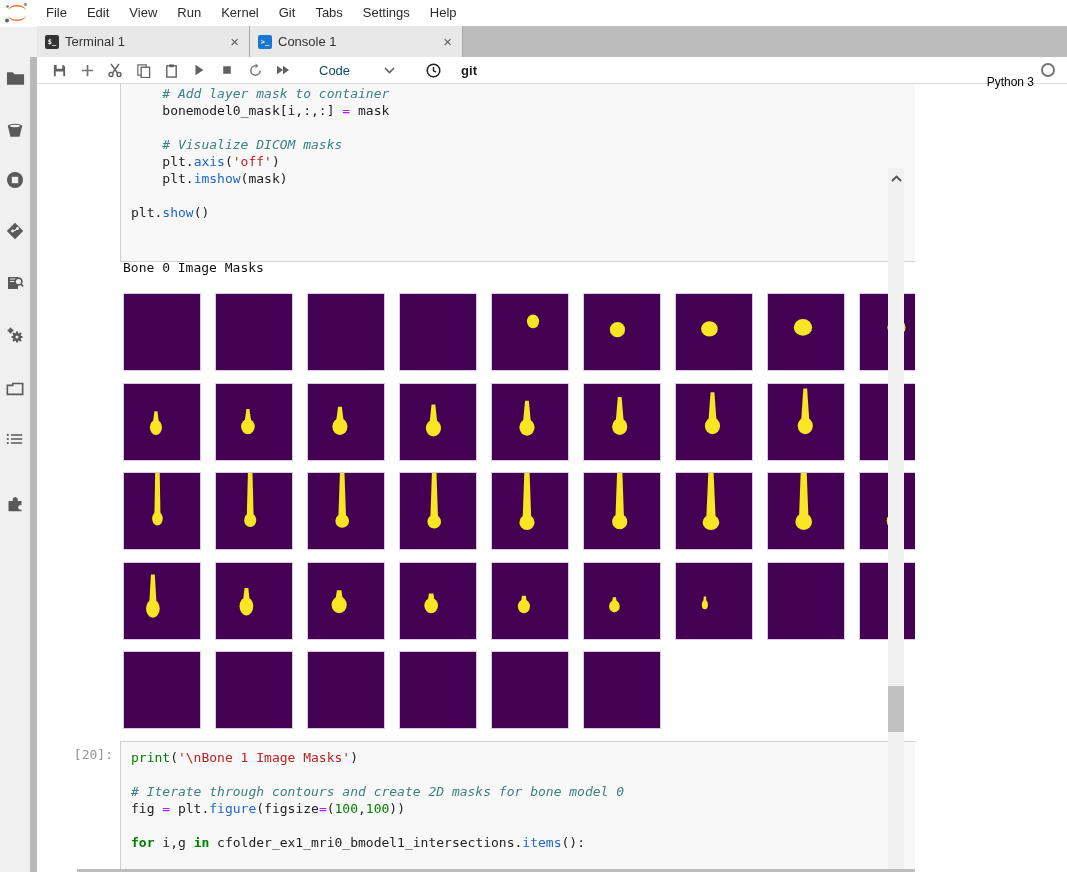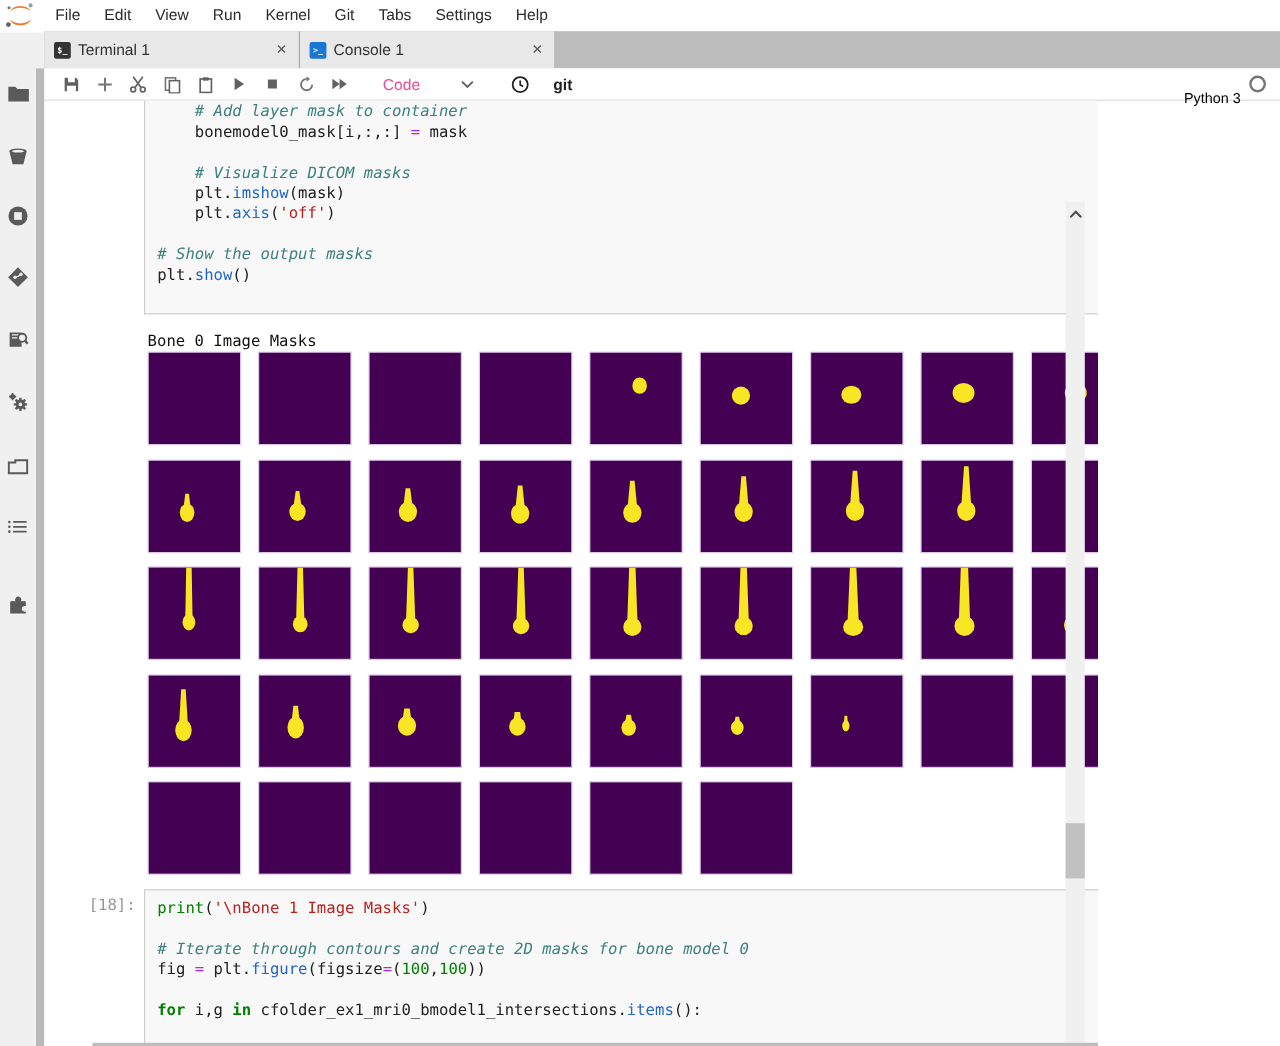--- a/index.html
+++ b/index.html
@@ -27,21 +27,21 @@
     font-family:"DejaVu Sans Mono", monospace; font-size:7px; font-weight:bold; color:#fff; border-radius:2px; }
   .tab-icon.terminal { background:#333; }
   .tab-icon.console  { background:#1976d2; }
   .tab-icon.notebook { background:#f37726; }
 
   
   #toolbar { position:absolute; left:37px; top:57px; width:1030px; height:27px; background:#fff;
     border-bottom:1px solid #dcdcdc; display:flex; align-items:center; }
   .tb-btn { width:28px; height:24px; display:flex; align-items:center; justify-content:center; color:#616161; }
   .tb-btn svg { display:block; }
-  #celltype { margin-left:16px; display:flex; align-items:center; gap:34px; font-size:13px; color:#ec4899;
+  #celltype { margin-left:16px; display:flex; align-items:center; gap:34px; font-size:13px; color:#0c4a6e;
     padding:2px 6px; }
   #clock-btn { margin-left:18px; }
   #git-label { font-size:13px; font-weight:bold; color:#212121; margin-left:14px; }
   #toolbar-right { margin-left:auto; display:flex; align-items:center; gap:7px; padding-right:12px; }
   #kernel-name { font-size:12px; color:#000000;margin-top:24px; }
   #kernel-status { width:14px; height:14px; border-radius:50%; border:2px solid #757575; background:#fff; }
 
   
   #sidebar { position:absolute; left:0; top:27px; width:30px; height:845px; background:#f0f0f0; }
   #sidebar-divider { position:absolute; left:30px; top:57px; width:7px; height:815px; background:#b9b9b9; }
@@ -61,21 +61,21 @@
   .tk-k { color:#008000; font-weight:bold; }
   .tk-b { color:#008000; }
   .tk-f { color:#2166c9; }
   .tk-n { color:#008000; }
   .tk-o { color:#aa22ff; }
   .tk-s { color:#ba2121; }
 
   #prompt-19 { position:absolute; left:0; top:663px; width:76px; text-align:right;
     font-family:"DejaVu Sans Mono", monospace; font-size:13px; color:#959595; }
 
-  #stdout-line { position:absolute; left:86px; top:193px; font-family:"DejaVu Sans Mono", monospace;
+  #stdout-line { position:absolute; left:86px; top:176px; font-family:"DejaVu Sans Mono", monospace;
     font-size:13px; color:#111; }
 
   #mask-grid { position:absolute; left:87px; top:210px; width:920px; height:518px; }
   .mask-cell { position:absolute; width:76px; height:76px; background:#440154;
     box-shadow:0 0 0 1px rgba(185,155,205,0.55); }
   .mask-cell svg { display:block; width:100%; height:100%; }
 
   
   #vscrollbar { position:absolute; right:11px; top:84px; width:16px; height:782px; background:#f0f0f0; }
   .scroll-arrow { position:absolute; left:0; width:16px; height:16px; display:flex; align-items:center;
@@ -262,24 +262,23 @@
       <span id="kernel-status"></span>
     </div>
   </div>
 
   <div id="content">
     <div id="cell-top" class="code-cell">
         <div class="code-line"><span class="tk-c">    # Add layer mask to container</span></div>
         <div class="code-line"><span>    bonemodel0_mask[i,:,:] </span><span class="tk-o">=</span><span> mask</span></div>
         <div class="code-line">&nbsp;</div>
         <div class="code-line"><span class="tk-c">    # Visualize DICOM masks</span></div>
+        <div class="code-line"><span>    plt.</span><span class="tk-f">axis</span><span>(</span><span class="tk-s">'off'</span><span>)</span></div>
         <div class="code-line"><span>    plt.</span><span class="tk-f">imshow</span><span>(mask)</span></div>
-        <div class="code-line"><span>    plt.</span><span class="tk-f">axis</span><span>(</span><span class="tk-s">'off'</span><span>)</span></div>
         <div class="code-line">&nbsp;</div>
-        <div class="code-line"><span class="tk-c"># Show the output masks</span></div>
         <div class="code-line"><span>plt.</span><span class="tk-f">show</span><span>()</span></div>
       </div>
 
     <div id="stdout-line">Bone 0 Image Masks</div>
     <div id="mask-grid">
         <div class="mask-cell" style="left: 0px; top: 0px; background: rgb(68, 1, 84);">
           <svg viewBox="0 0 100 100" preserveAspectRatio="none"></svg>
         </div>
         <div class="mask-cell" style="left: 92px; top: 0px; background: rgb(68, 1, 84);">
           <svg viewBox="0 0 100 100" preserveAspectRatio="none"></svg>
@@ -504,21 +503,21 @@
           <svg viewBox="0 0 100 100" preserveAspectRatio="none"></svg>
         </div>
         <div class="mask-cell" style="left: 368px; top: 358px; background: rgb(68, 1, 84);">
           <svg viewBox="0 0 100 100" preserveAspectRatio="none"></svg>
         </div>
         <div class="mask-cell" style="left: 460px; top: 358px; background: rgb(68, 1, 84);">
           <svg viewBox="0 0 100 100" preserveAspectRatio="none"></svg>
         </div>
       </div>
 
-    <div id="prompt-19">[18]:</div>
+    <div id="prompt-19">[20]:</div>
     <div id="cell-19" class="code-cell">
         <div class="code-line"><span class="tk-b">print</span><span>(</span><span class="tk-s">'\nBone 1 Image Masks'</span><span>)</span></div>
         <div class="code-line">&nbsp;</div>
         <div class="code-line"><span class="tk-c"># Iterate through contours and create 2D masks for bone model 0</span></div>
         <div class="code-line"><span>fig </span><span class="tk-o">=</span><span> plt.</span><span class="tk-f">figure</span><span>(figsize</span><span class="tk-o">=</span><span>(</span><span class="tk-n">100</span><span>,</span><span class="tk-n">100</span><span>))</span></div>
         <div class="code-line">&nbsp;</div>
         <div class="code-line"><span class="tk-k">for</span><span> i,g </span><span class="tk-k">in</span><span> cfolder_ex1_mri0_bmodel1_intersections.</span><span class="tk-f">items</span><span>():</span></div>
       </div>
 
     <div id="vscrollbar">

